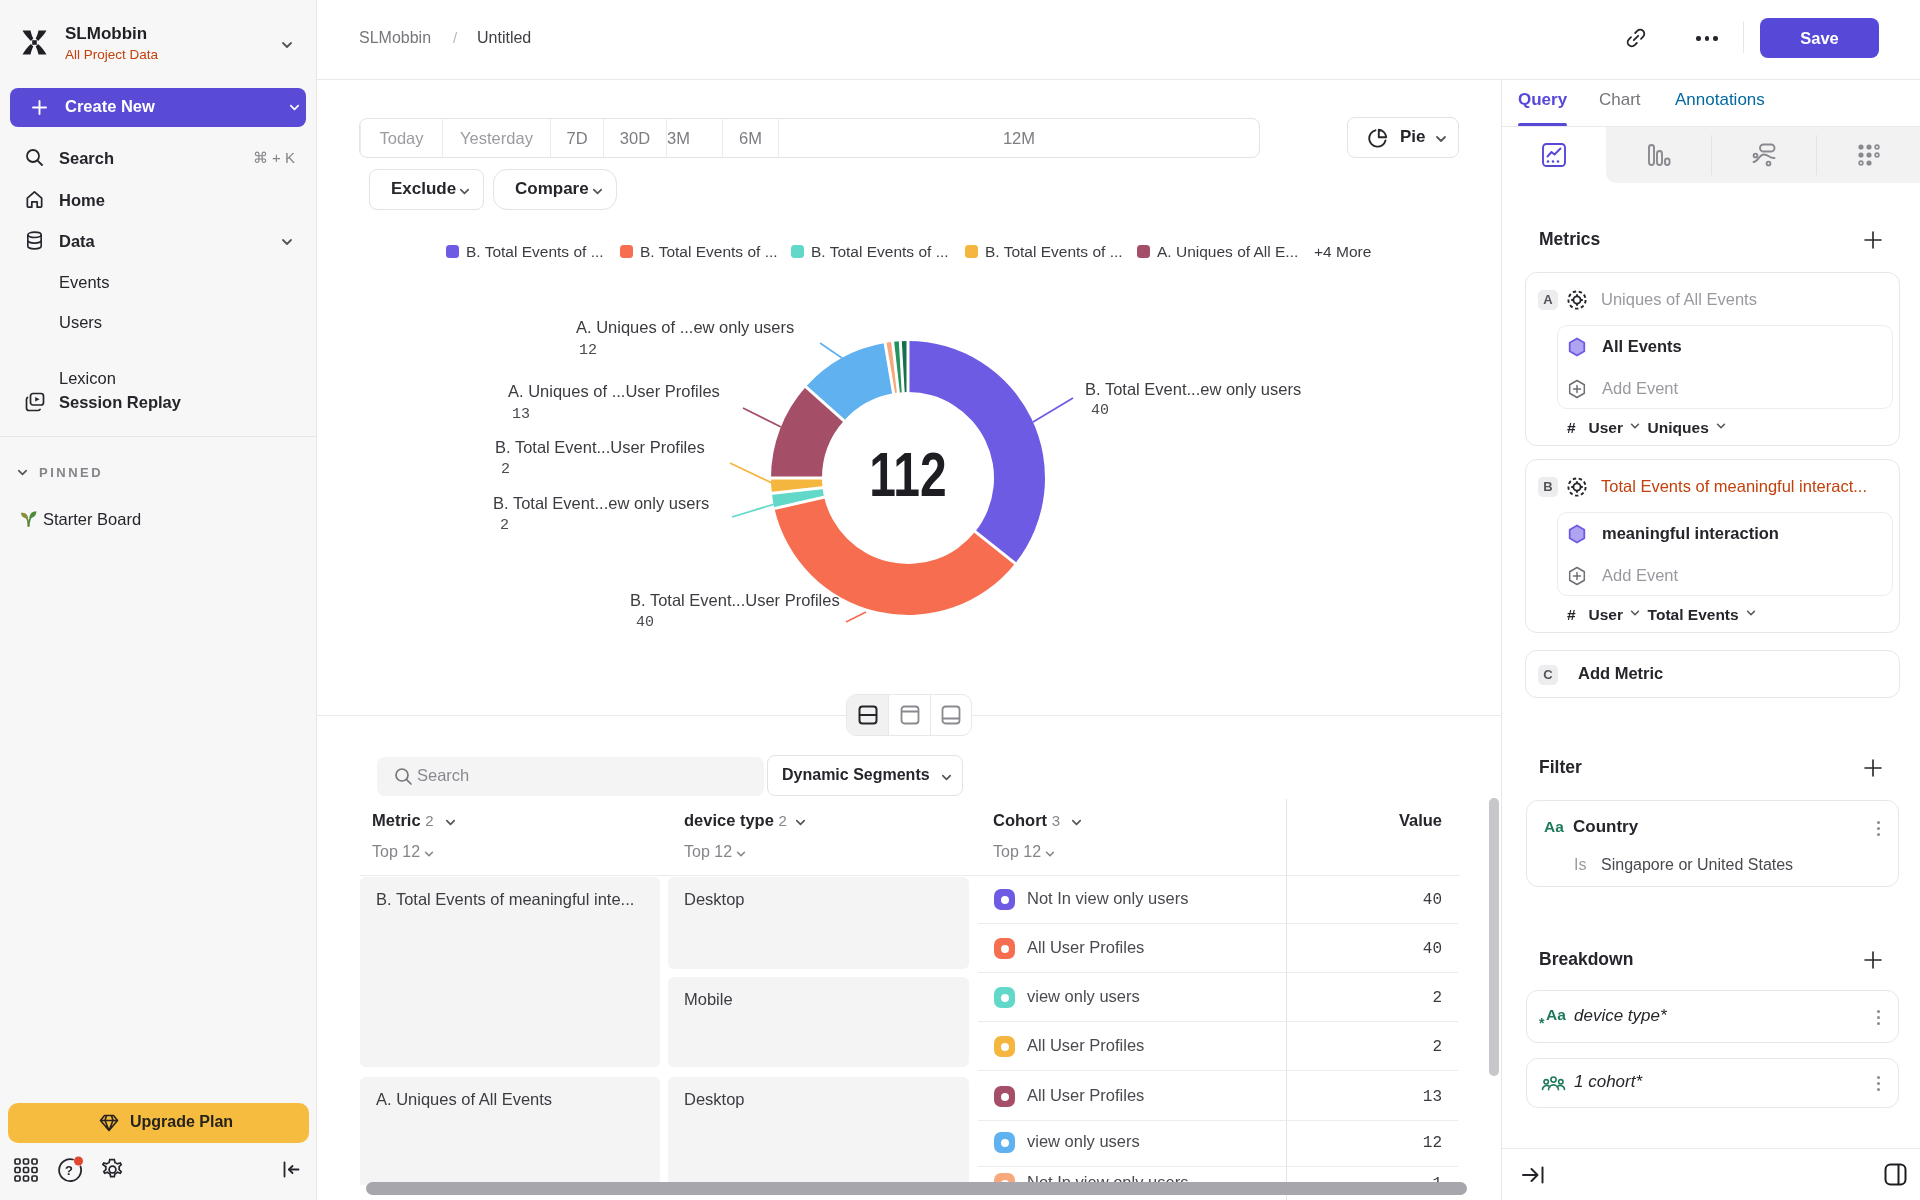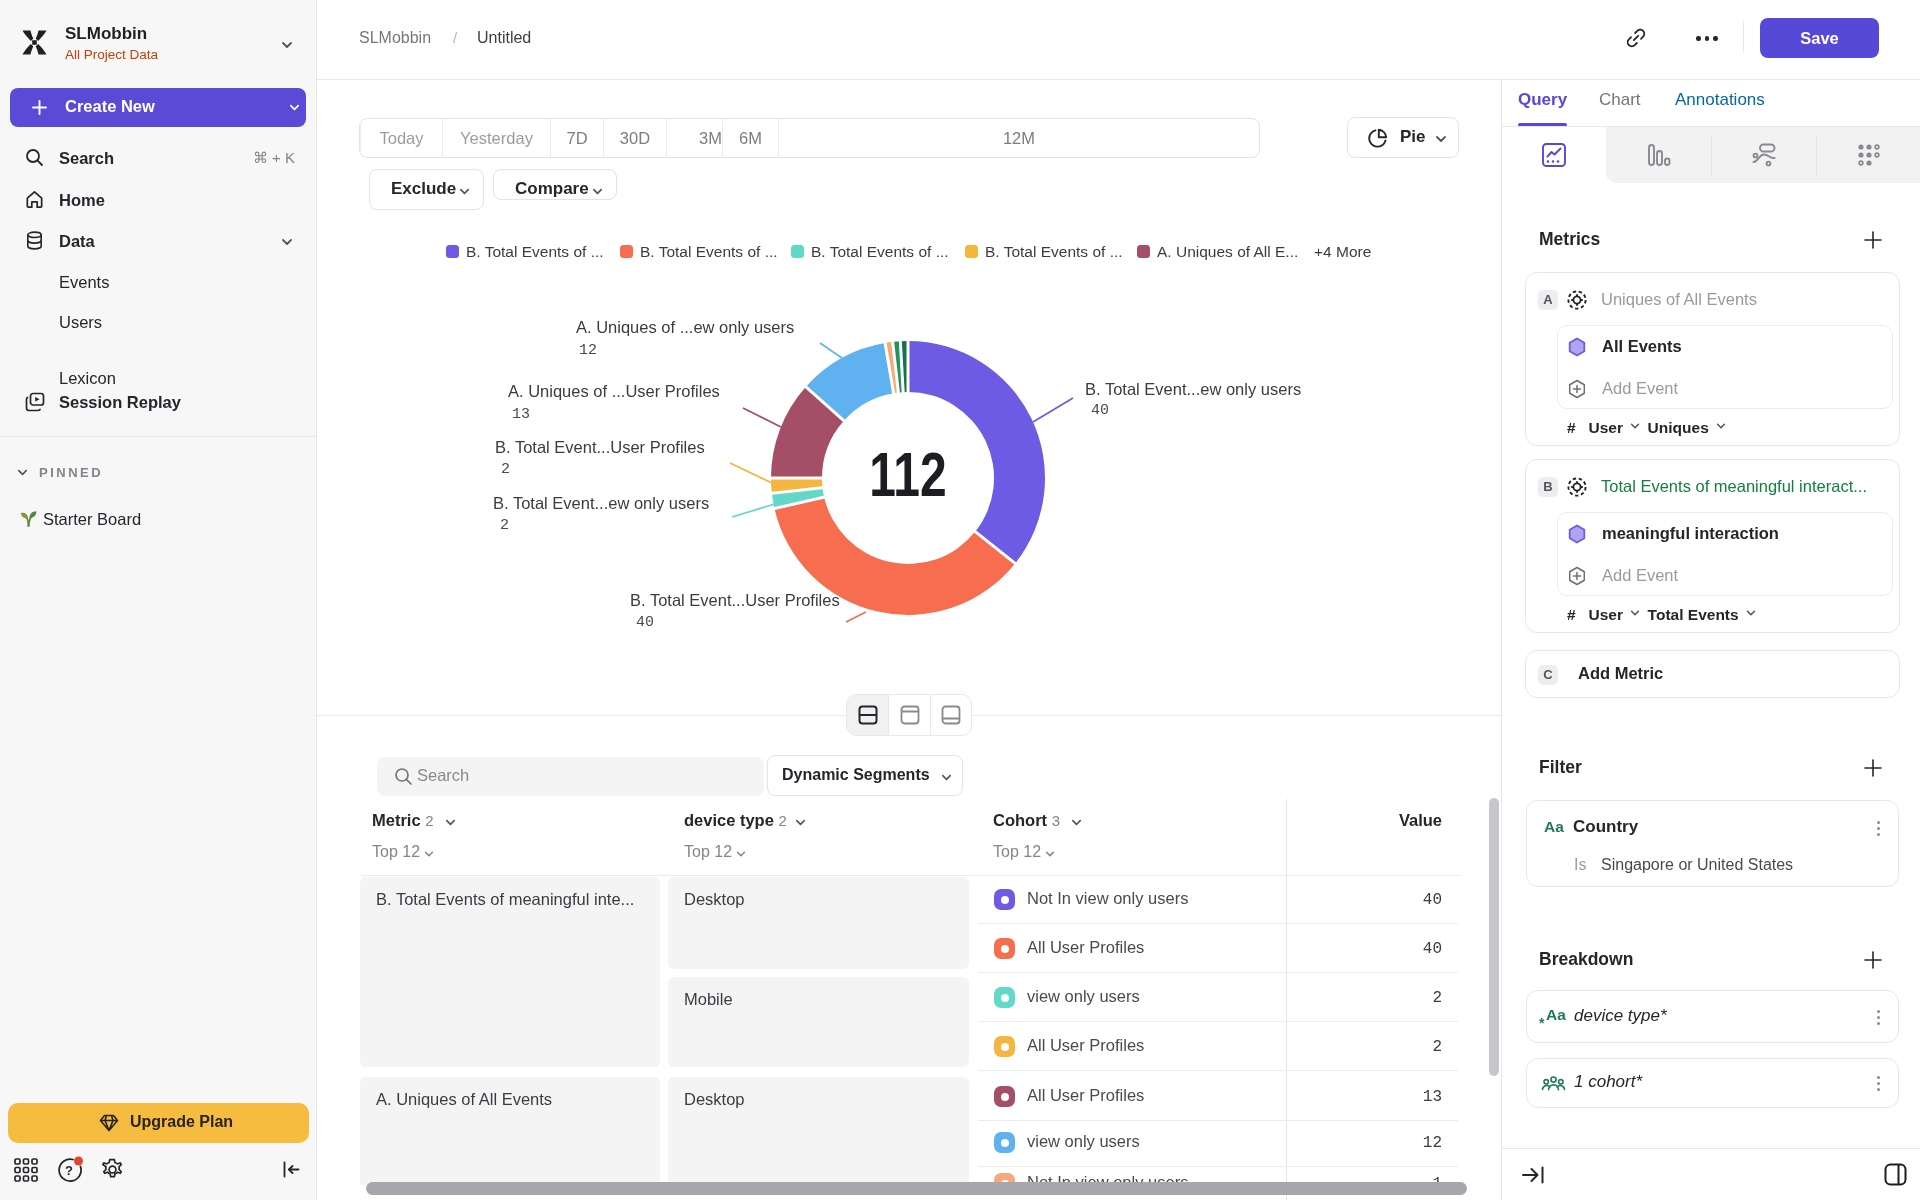--- a/index.html
+++ b/index.html
@@ -182,21 +182,21 @@
       <span style="font-size:16.5px;font-weight:bold;color:#fff;line-height:40px;">Save</span>
     </div>
   </div>
   <div id="main">
 
     <div class="abs" style="left:42px;top:38px;width:901px;height:40px;border:1px solid #E3E2E6;border-radius:8px;overflow:hidden;display:flex;">
       <div style="width:82px;border-left:1px solid #EBEAED;text-align:center;line-height:38px;font-size:16.5px;color:#9C9BA1">Today</div>
       <div style="width:108px;border-left:1px solid #EBEAED;text-align:center;line-height:38px;font-size:16.5px;color:#9C9BA1">Yesterday</div>
       <div style="width:53px;border-left:1px solid #EBEAED;text-align:center;line-height:38px;font-size:16.5px;color:#7D7C82">7D</div>
       <div style="width:63px;border-left:1px solid #EBEAED;text-align:center;line-height:38px;font-size:16.5px;color:#7D7C82">30D</div>
-      <div style="width:56px;border-left:1px solid #EBEAED;text-align:right;line-height:38px;font-size:16.5px;color:#7D7C82">3M</div>
+      <div style="width:56px;border-left:1px solid #EBEAED;text-align:left;line-height:38px;font-size:16.5px;color:#7D7C82">3M</div>
       <div style="width:56px;border-left:1px solid #EBEAED;text-align:center;line-height:38px;font-size:16.5px;color:#7D7C82">6M</div>
       <div style="flex:1;border-left:1px solid #EBEAED;text-align:center;line-height:38px;font-size:16.5px;color:#7D7C82">12M</div>
     </div>
 
     <div class="abs btn" style="left:1030px;top:37px;width:112px;height:41px;">
       <svg class="abs" style="left:18px;top:9px" width="23" height="23" viewBox="0 0 23 23">
           <g fill="none" stroke="#26252B" stroke-width="1.9">
             <path d="M19.5,13.5 A8.3,8.3 0 1 1 9.5,3.3" stroke-linecap="round"></path>
             <path d="M12.8,2.8 A8.3,8.3 0 0 1 20.2,10.2 L12.8,10.2 Z" stroke-linejoin="round"></path>
           </g>
@@ -206,21 +206,21 @@
           <path class="chev" d="M3,5 L7,9 L11,5"></path>
         </svg>
     </div>
 
     <div class="abs btn" style="left:52px;top:89px;width:115px;height:41px;">
       <span class="abs" style="left:21px;top:9px;font-size:17px;font-weight:bold;color:#26252B">Exclude</span>
       <svg class="abs" style="left:88px;top:15px" width="13" height="13" viewBox="0 0 14 14">
           <path class="chev" d="M3,5 L7,9 L11,5"></path>
         </svg>
     </div>
-    <div class="abs btn" style="left:176px;top:89px;width:124px;height:31px;">
+    <div class="abs btn" style="left:176px;top:89px;width:124px;height:41px;border-radius:14px;">
       <span class="abs" style="left:21px;top:9px;font-size:17px;font-weight:bold;color:#26252B">Compare</span>
       <svg class="abs" style="left:97px;top:15px" width="13" height="13" viewBox="0 0 14 14">
           <path class="chev" d="M3,5 L7,9 L11,5"></path>
         </svg>
     </div>
 
     <div class="abs" style="left:129px;top:164px;height:14px;">
       <i class="abs" style="left:0;top:1px;width:13px;height:13px;border-radius:3.5px;background:#6D5BE4"></i>
       <span class="abs" style="left:20px;top:-1px;font-size:15.5px;color:#3C3B41;white-space:nowrap">B. Total Events of ...</span>
       <i class="abs" style="left:174px;top:1px;width:13px;height:13px;border-radius:3.5px;background:#F66E4F"></i>
@@ -490,21 +490,21 @@
 
     <div class="card" style="left:23px;top:379px;width:375px;height:174px;">
       <div class="badge" style="left:12px;top:17px;">B</div>
       <svg class="abs" style="left:40px;top:16px" width="22" height="22" viewBox="0 0 22 22">
           <circle cx="11" cy="11" r="8.6" fill="none" stroke="#26252B" stroke-width="1.9" stroke-dasharray="3.4 2.6"></circle>
           <circle cx="11" cy="11" r="3.6" fill="none" stroke="#26252B" stroke-width="1.9"></circle>
           <g stroke="#26252B" stroke-width="1.9">
             <path d="M11,5.2 V7.4 M11,14.6 V16.8 M5.2,11 H7.4 M14.6,11 H16.8"></path>
           </g>
         </svg>
-      <span class="abs" style="left:75px;top:17px;font-size:16.5px;color:#15803d;white-space:nowrap">Total Events of meaningful interact...</span>
+      <span class="abs" style="left:75px;top:17px;font-size:16.5px;color:#c2410c;white-space:nowrap">Total Events of meaningful interact...</span>
       <div class="abs" style="left:31px;top:52px;width:336px;height:84px;border:1px solid #ECEBEE;border-radius:10px;">
         <svg class="abs" style="left:9px;top:11px" width="20" height="20" viewBox="0 0 20 20">
             <path d="M10,1.5 L17.3,5.75 V14.25 L10,18.5 L2.7,14.25 V5.75 Z" fill="#AFA4F1" stroke="#6D5BE4" stroke-width="1.8" stroke-linejoin="round"></path>
           </svg>
         <span class="abs" style="left:44px;top:11px;font-size:16.5px;font-weight:bold;white-space:nowrap">meaningful interaction</span>
         <svg class="abs" style="left:9px;top:53px" width="20" height="20" viewBox="0 0 20 20">
             <path d="M10,1.5 L17.3,5.75 V14.25 L10,18.5 L2.7,14.25 V5.75 Z" fill="none" stroke="#6F6E74" stroke-width="1.5" stroke-linejoin="round"></path>
             <path d="M10,6.5 V13.5 M6.5,10 H13.5" stroke="#6F6E74" stroke-width="1.5" stroke-linecap="round"></path>
           </svg>
         <span class="abs" style="left:44px;top:53px;font-size:16.5px;color:#9A999F">Add Event</span>

